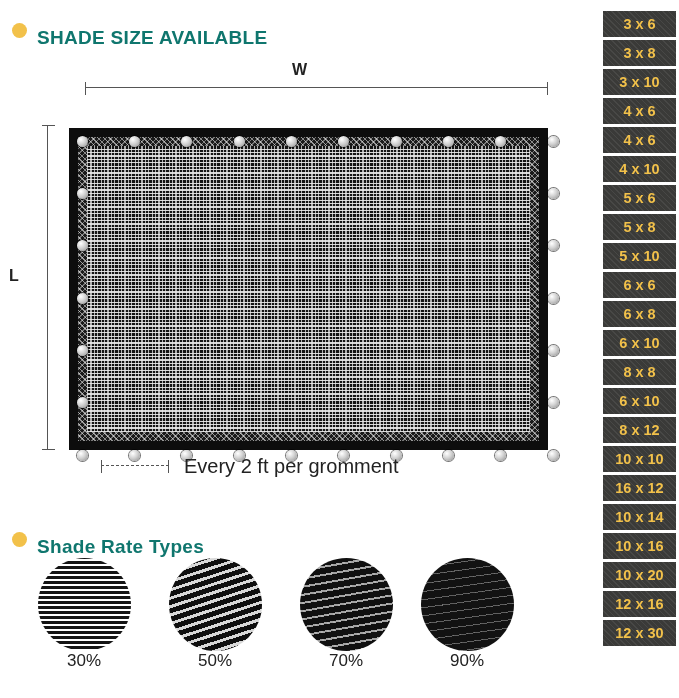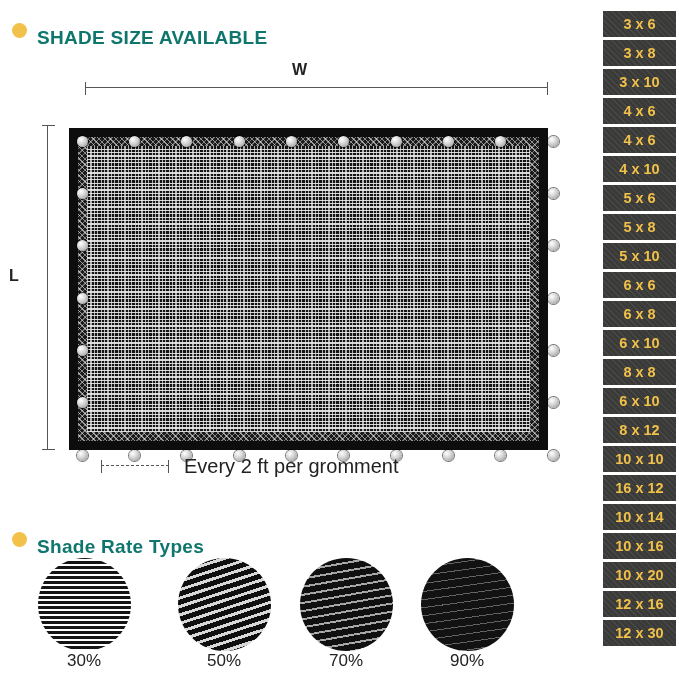--- a/index.html
+++ b/index.html
@@ -208,21 +208,21 @@
     height: 93px;
     border-radius: 50%;
     margin: 0 auto;
     background: #1b1b1b;
   }
   .rate-label {
     font-size: 17px;
     color: #222;
   }
   #rate-0 { left: 0px;   top: 0; }
-  #rate-1 { left: 140px; top: 0; }
+  #rate-1 { left: 131px; top: 0; }
   #rate-2 { left: 262px; top: 0; }
   #rate-3 { left: 383px; top: 0; }
 
   .mesh30 {
     background:
       repeating-linear-gradient(0deg, #ffffff 0 2px, #141414 2px 5px),
       repeating-linear-gradient(90deg, rgba(255,255,255,0.95) 0 2px, rgba(0,0,0,0) 2px 5px),
       #141414;
   }
   .mesh50 {

